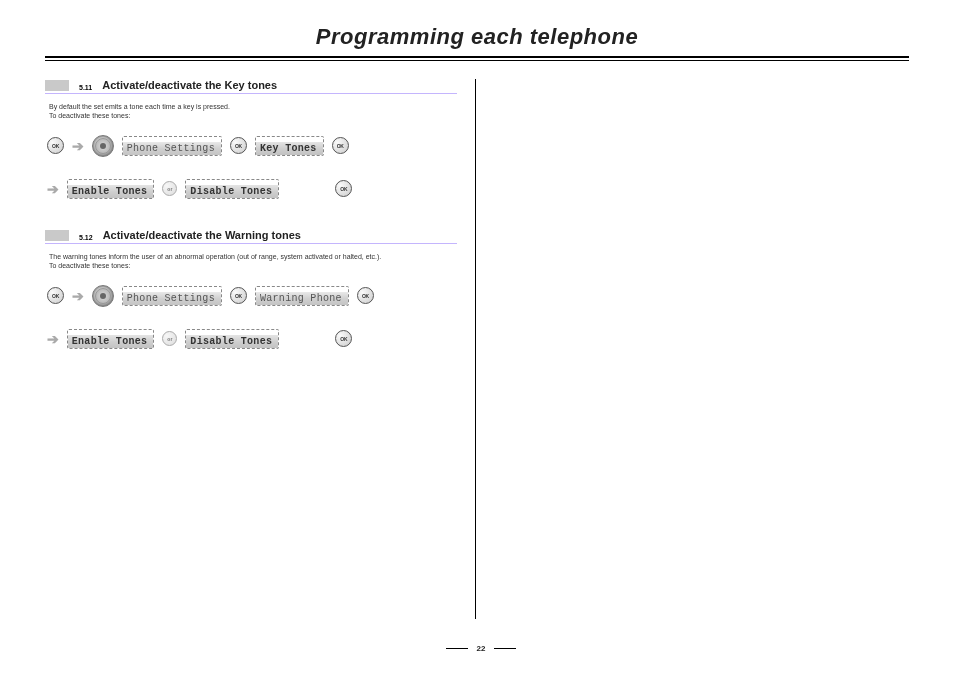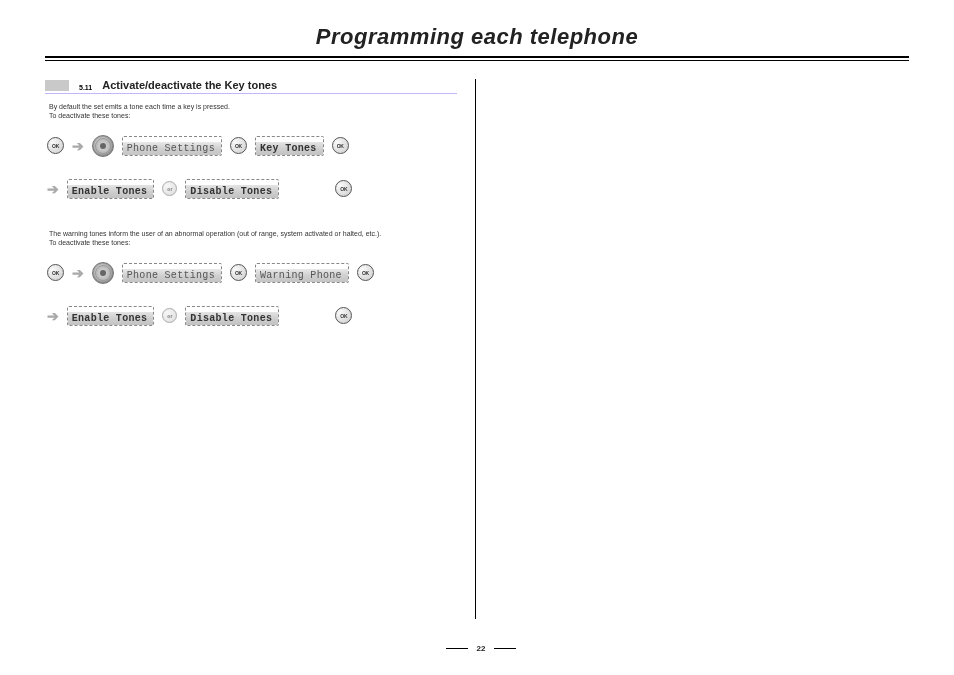--- a/index.html
+++ b/index.html
@@ -233,20 +233,25 @@
           <span class="or-btn">or</span>
           <span class="menu-pill">
             <span class="menu-inner highlight">Disable Tones</span>
           </span>
           <span style="width:40px"></span>
           <span class="ok-btn">OK</span>
         </div>
       </div>
 
       <div class="section-block">
+        <div class="section-head">
+          <div class="section-num-box"></div>
+          <span class="section-num">5.12</span>
+          <span class="section-title">Activate/deactivate the Warning tones</span>
+        </div>
         <p class="body-text">
           <span>The warning tones inform the user of an abnormal operation (out of range, system activated or halted, etc.).</span><br>
           <span>To deactivate these tones:</span>
         </p>
 
         <div class="flow-row">
           <span class="ok-btn">OK</span>
           <span class="arrow">➔</span>
           <span class="nav-icon"></span>
           <span class="menu-pill">

